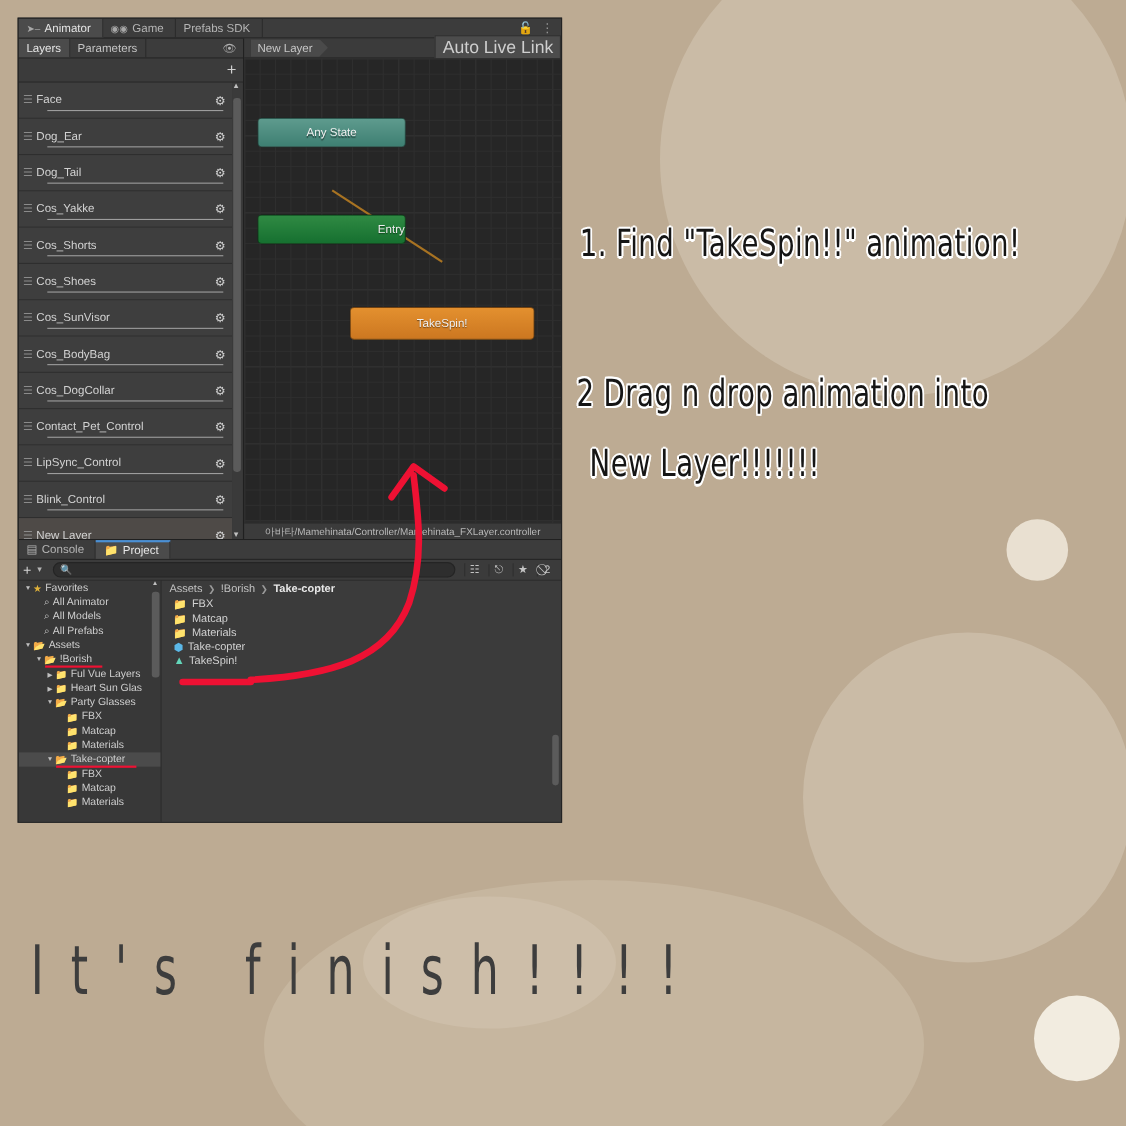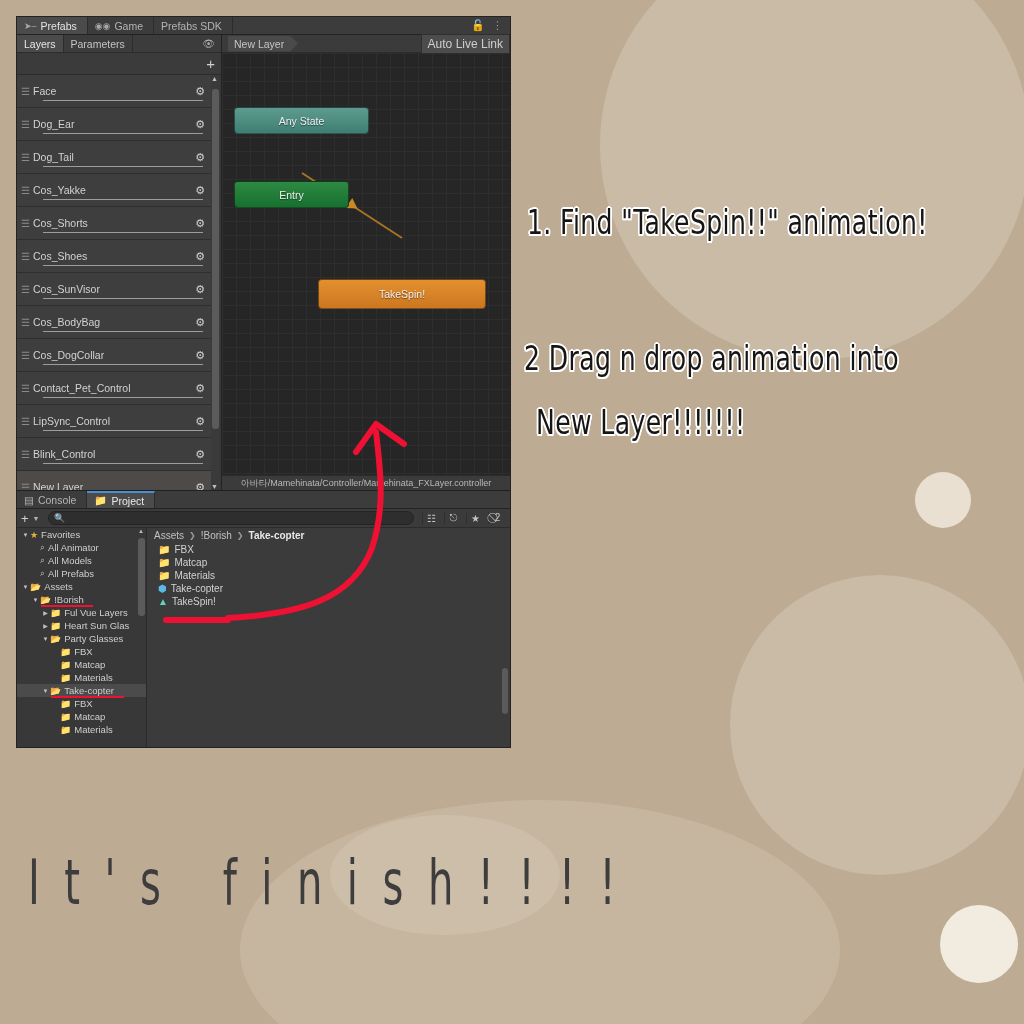--- a/index.html
+++ b/index.html
@@ -89,21 +89,21 @@
   .arrow-up { top: 0; } .arrow-dn { bottom: 0; }
 
   
   .graph-col { flex: 1; display: flex; flex-direction: column; min-width: 0; }
   .bread {
     height: 18px; background: #3b3b3b; border-bottom: 1px solid #2b2b2b;
     display: flex; align-items: center; padding-left: 6px; position: relative;
   }
   .bread-chip { font-size: 10.5px; color: #c6c6c6; background: #4a4a4a;
                 padding: 2px 14px 2px 6px; clip-path: polygon(0 0, calc(100% - 8px) 0, 100% 50%, calc(100% - 8px) 100%, 0 100%); }
-  .alink { margin-left: auto; font-size: 12px; color: #cfcfcf; background: #4c4c4c;
+  .alink { margin-left: auto; font-size: 16px; color: #cfcfcf; background: #4c4c4c;
            padding: 2px 6px; border: 1px solid #2f2f2f; }
   .graph {
     flex: 1; position: relative; min-height: 0;
     background-color: #262626;
     background-image:
       linear-gradient(to right, #2e2e2e 1px, transparent 1px),
       linear-gradient(to bottom, #2e2e2e 1px, transparent 1px),
       linear-gradient(to right, #343434 1px, transparent 1px),
       linear-gradient(to bottom, #343434 1px, transparent 1px);
     background-size: 14px 14px, 14px 14px, 70px 70px, 70px 70px;
@@ -111,22 +111,22 @@
   }
   .node {
     position: absolute; border-radius: 4px; display: flex;
     align-items: center; justify-content: center;
     font-size: 10.5px; color: #f0f0f0; text-shadow: 0 1px 1px rgba(0,0,0,.5);
     border: 1px solid rgba(0,0,0,.45);
     margin-top: 44px;
   }
   .node-any   { left: 12px;  top: 10px;  width: 135px; height: 27px;
                 background: linear-gradient(#5e9b8e, #3e7f72); }
-  .node-entry { left: 12px;  top: 84px;  width: 115px; height: 27px;
-                background: linear-gradient(#2f8a43, #167030); }
+  .node-entry { left: 12px;  top: 98px;  width: 135px; height: 27px;
+                background: linear-gradient(#2f8a43, #167030); justify-content: flex-end; }
   .node-take  { left: 96px;  top: 182px; width: 168px; height: 30px;
                 background: linear-gradient(#e3902f, #cc7720); }
   .graph-status {
     height: 15px; background: #3b3b3b; border-top: 1px solid #2b2b2b;
     display: flex; align-items: center; justify-content: center;
     font-size: 9px; color: #b9b9b9;
   }
 
   
   .project { flex: 1; display: flex; flex-direction: column; background: #383838;
@@ -207,21 +207,21 @@
   <div class="bg-circle c3"></div>
   <div class="bg-circle c4"></div>
 
   <div id="unity">
 
     <div class="animator">
 
       <div class="tabbar">
         <div class="tab active">
           <span class="tab-ico">➤–</span>
-          <span>Prefabs</span>
+          <span>Animator</span>
         </div>
         <div class="tab">
           <span class="tab-ico">◉◉</span>
           <span>Game</span>
         </div>
         <div class="tab">
           <span>Prefabs SDK</span>
         </div>
         <div class="tabbar-right">
           <span>🔓</span>

